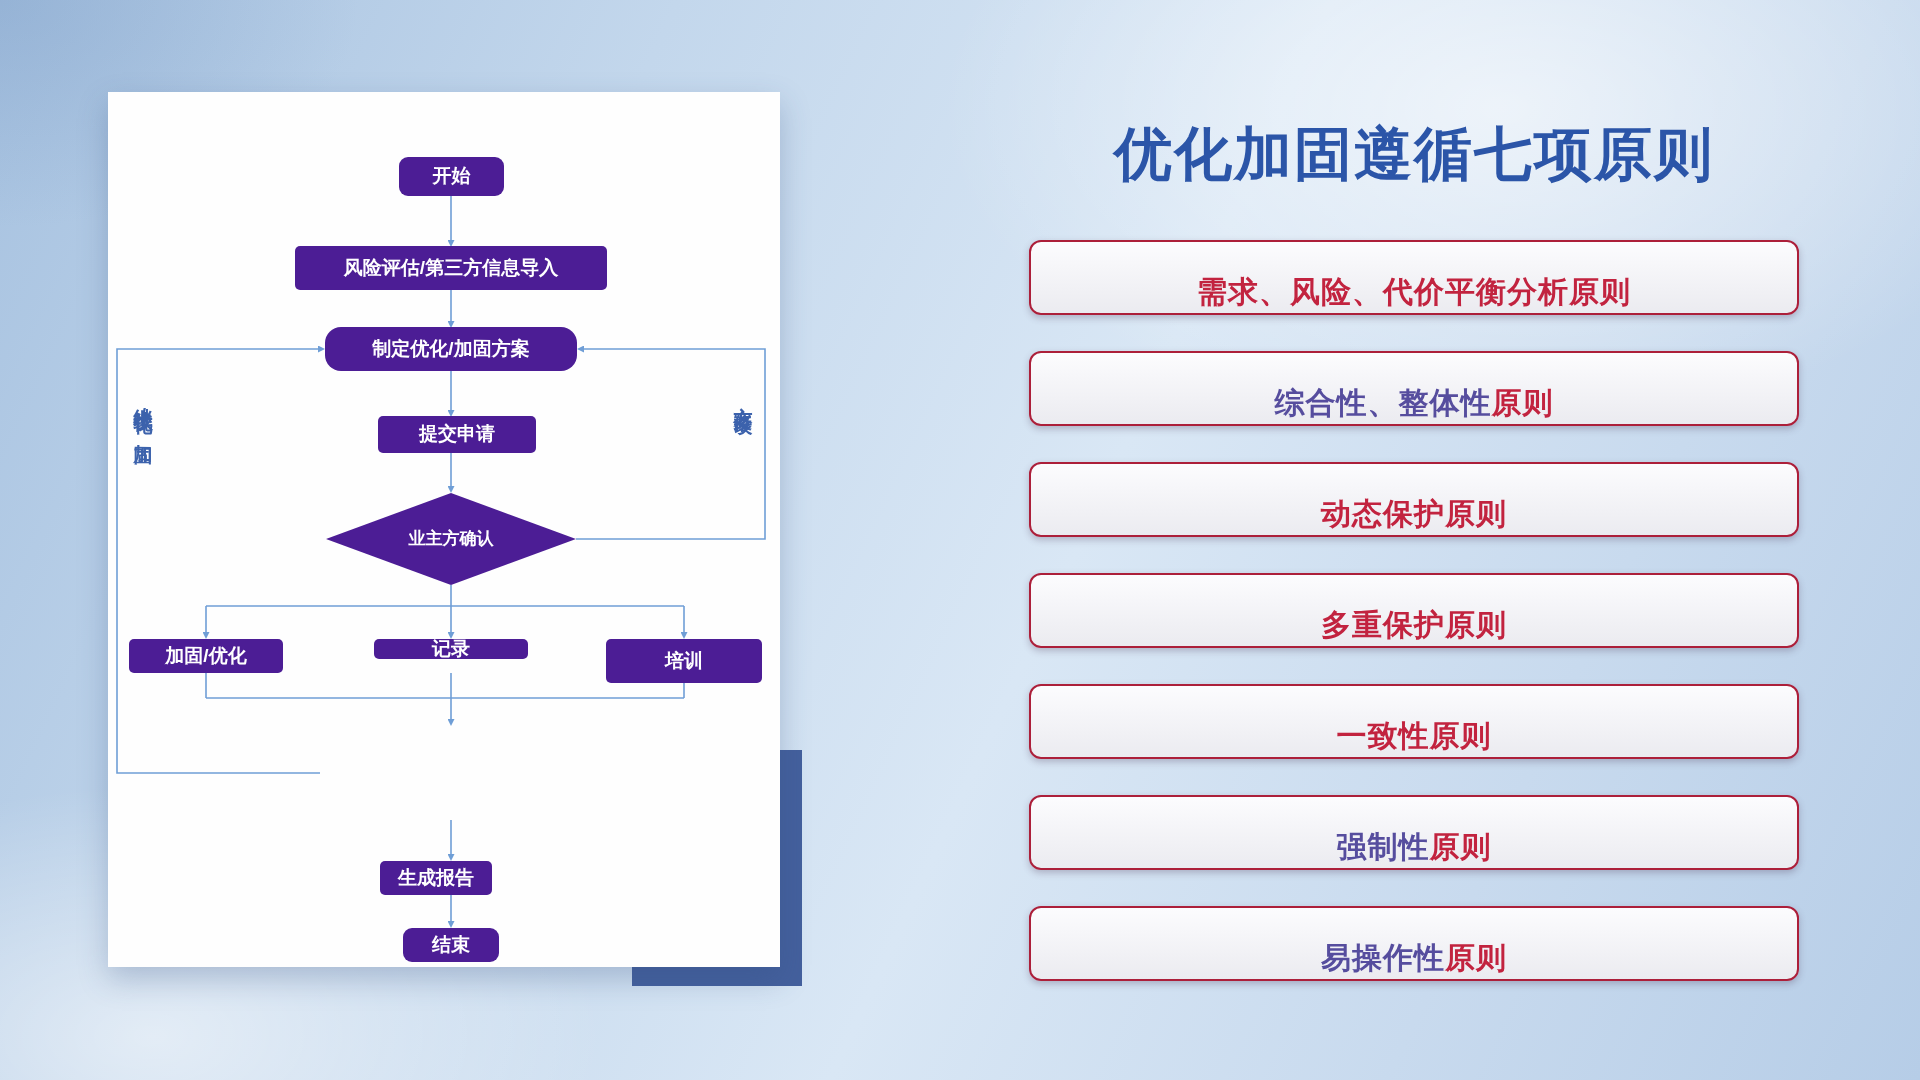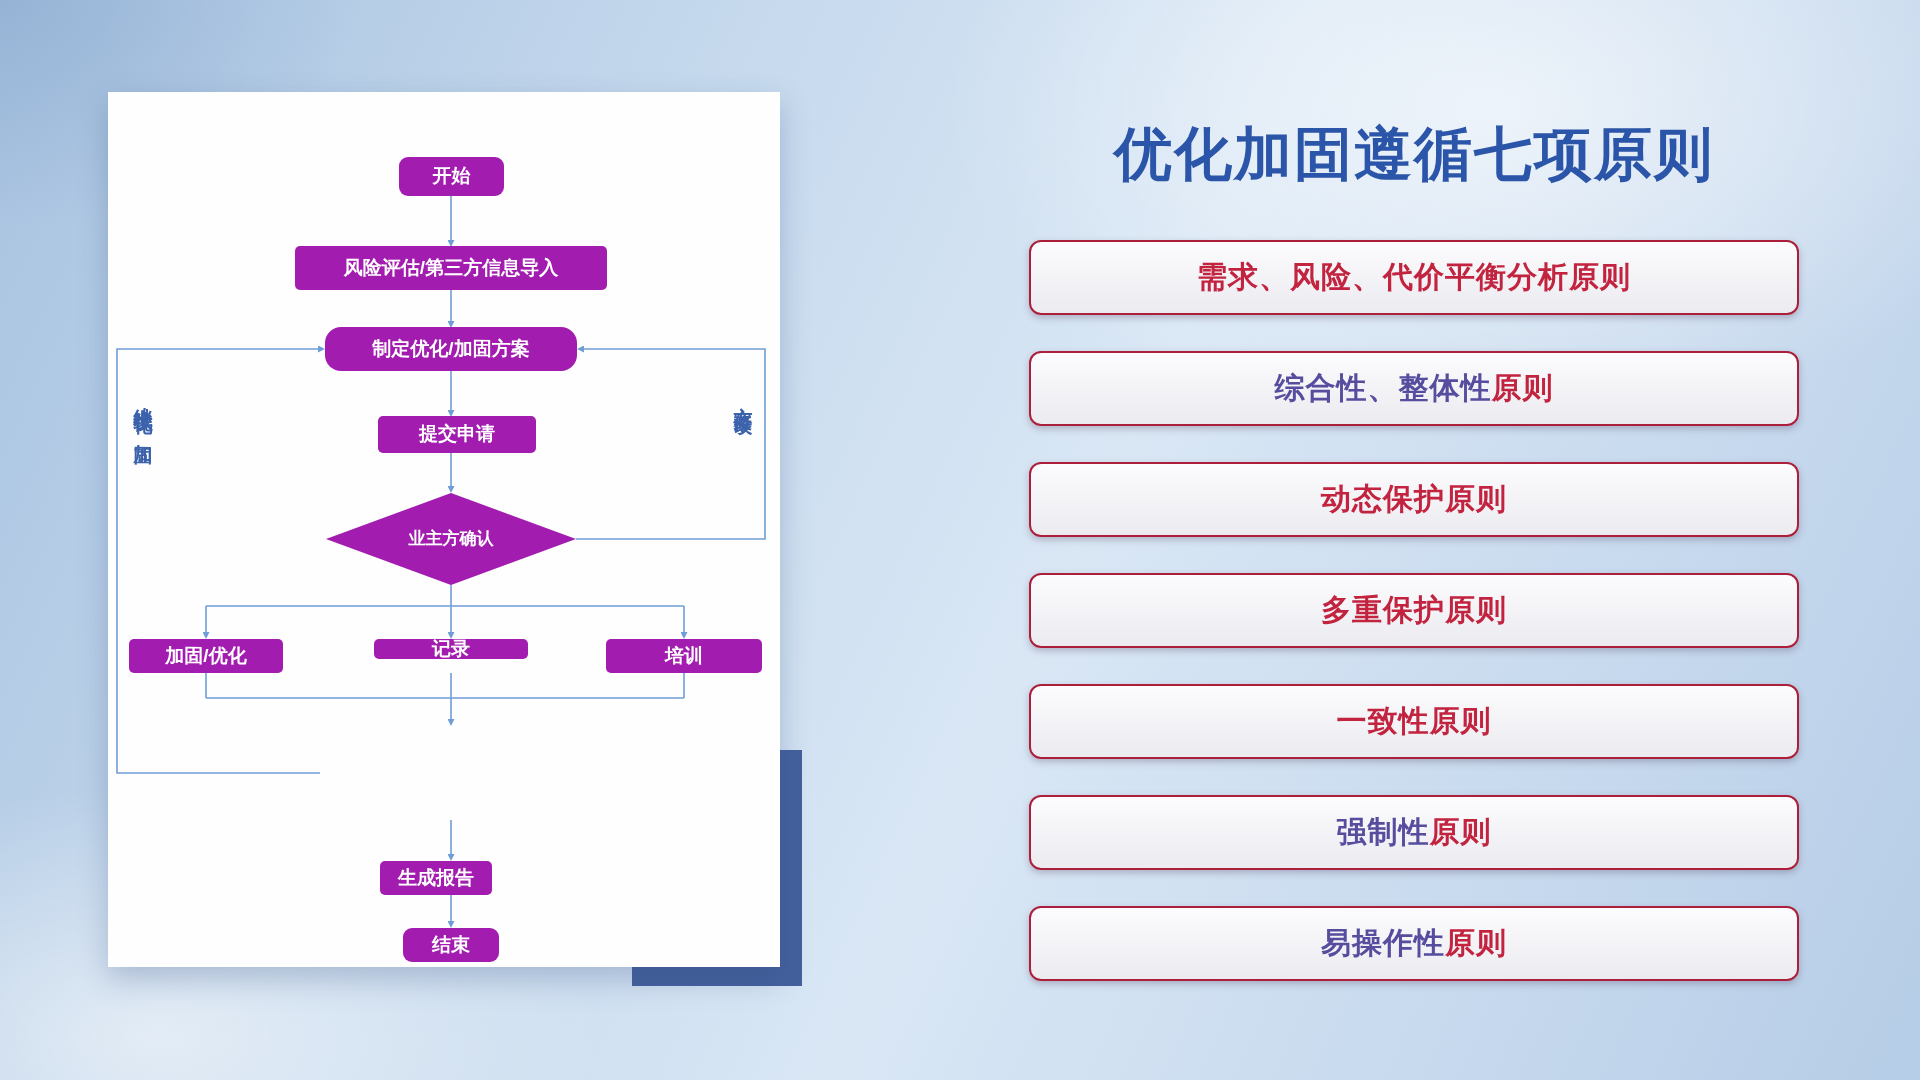--- a/index.html
+++ b/index.html
@@ -17,33 +17,33 @@
   }
   
   .accent{position:absolute;left:632px;top:750px;width:170px;height:236px;background:#44609d;}
   
   .flowcard{
     position:absolute;left:108px;top:92px;width:672px;height:875px;
     background:#fefefe;box-shadow:0 12px 28px rgba(50,80,130,.28);
   }
   .connectors{position:absolute;left:0;top:0;width:672px;height:875px;}
   .fnode{
-    position:absolute;background:#a21caf;color:#ffffff;
+    position:absolute;background:#4c1d95;color:#ffffff;
     display:flex;align-items:center;justify-content:center;
     font-weight:bold;font-size:19px;border-radius:5px;text-align:center;line-height:1.1;
   }
   .n-start{left:291px;top:65px;width:105px;height:39px;border-radius:9px;}
   .n-risk{left:187px;top:154px;width:312px;height:44px;}
   .n-plan{left:217px;top:235px;width:252px;height:44px;border-radius:16px;}
   .n-submit{left:270px;top:324px;width:158px;height:37px;}
   .n-owner{left:218px;top:401px;width:250px;height:92px;border-radius:0;
     clip-path:polygon(50% 0,100% 50%,50% 100%,0 50%);font-size:17px;}
   .n-harden{left:21px;top:547px;width:154px;height:34px;}
   .n-record{left:266px;top:547px;width:154px;height:20px;}
-  .n-training{left:498px;top:547px;width:156px;height:34px;}
+  .n-training{left:498px;top:547px;width:156px;height:44px;}
   .n-check{left:212px;top:634px;width:262px;height:94px;border-radius:0;
     clip-path:polygon(50% 0,100% 50%,50% 100%,0 50%);font-size:18px;}
   .n-report{left:272px;top:769px;width:112px;height:34px;}
   .n-end{left:295px;top:836px;width:96px;height:34px;border-radius:9px;}
   .vlabel{
     position:absolute;writing-mode:vertical-rl;text-orientation:upright;
     color:#3c62ac;font-weight:bold;font-size:19px;letter-spacing:3px;line-height:1;
   }
   .vlabel-left{left:26px;top:300px;}
   .vlabel-right{left:626px;top:300px;}
@@ -53,21 +53,21 @@
     text-align:center;font-size:58px;font-weight:bold;color:#2b55a8;letter-spacing:2px;
   }
   .principles-list{
     position:absolute;left:1029px;top:240px;width:770px;
     display:flex;flex-direction:column;gap:36px;
   }
   .pill{
     height:75px;box-sizing:border-box;border:2px solid #ac1f3a;border-radius:12px;
     background:linear-gradient(180deg,#fcfcfe 0%,#ebebf0 100%);
     box-shadow:0 3px 7px rgba(80,60,90,.30);
-    display:flex;align-items:center;justify-content:center;
+    display:flex;align-items:flex-end;justify-content:center;
     font-size:30px;font-weight:bold;letter-spacing:1px;
   }
 </style>
 </head>
 <body>
 
 <div class="stage">
 
   <div class="accent"></div>
 

